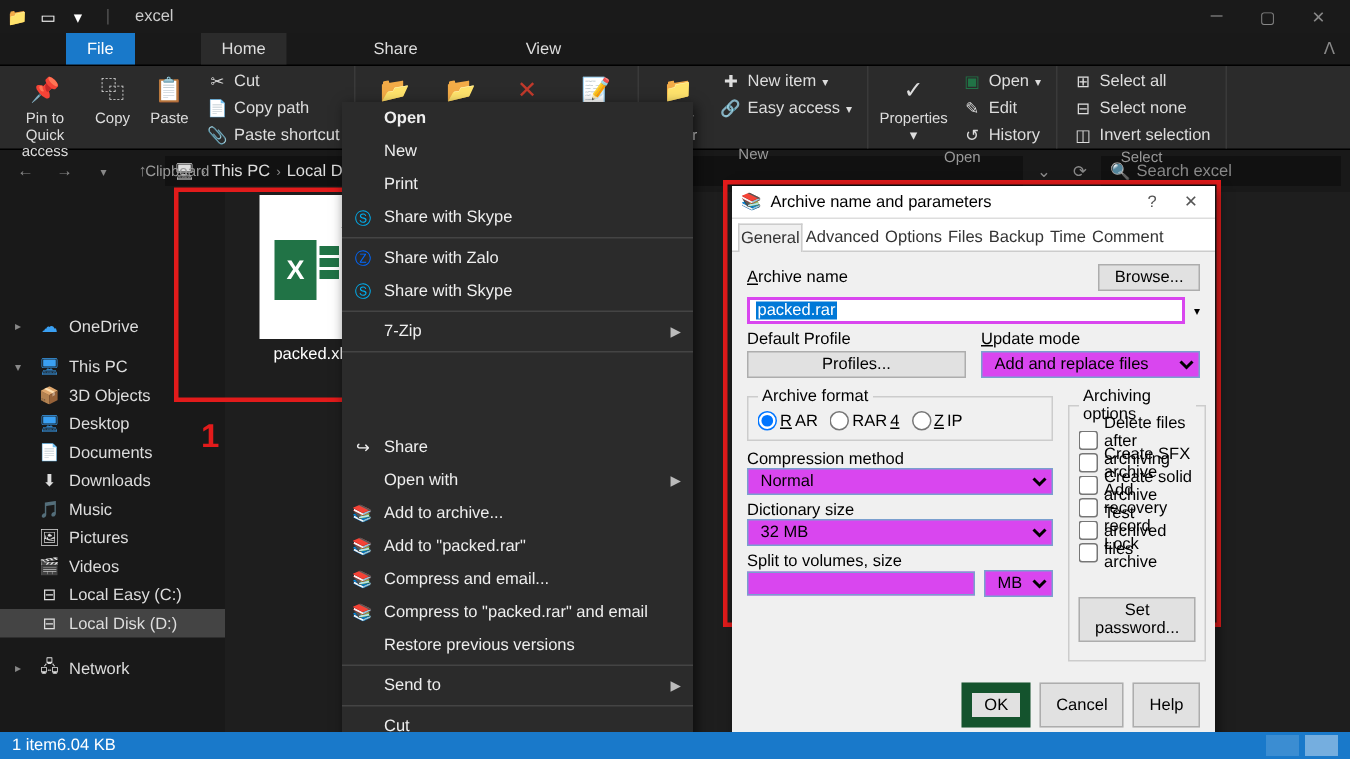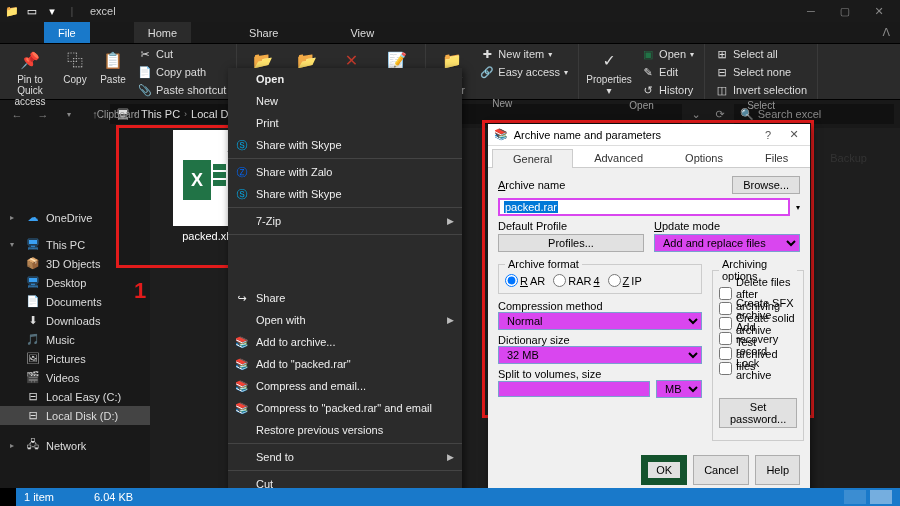--- a/index.html
+++ b/index.html
@@ -71,21 +71,21 @@
 .ctxmenu .mi .arrow { position:absolute; right:8px; color:#bbb; font-size:9px; }
 .ctxmenu .sep { height:1px; background:#444; margin:2px 0; }
 .ctxmenu .mi.highlight-target { position:relative; }
 
 
 .dialog { position:absolute; left:488px; top:124px; width:322px; background:#f0f0f0; color:#000; box-shadow:2px 2px 8px rgba(0,0,0,0.5); font-size:11px; }
 .dialog .dtitle { height:22px; background:#fff; display:flex; align-items:center; padding:0 6px; gap:6px; border-bottom:1px solid #ddd; }
 .dialog .dtitle .spacer { flex:1; }
 .dialog .dtitle .dbtn { width:20px; text-align:center; color:#555; }
 .dialog .dtabs { display:flex; background:#fff; padding: 2px 4px 0 4px; gap:0; border-bottom:1px solid #ccc; }
-.dialog .dtab { padding:3px 20px; font-size:11px; color:#333; border:1px solid transparent; border-bottom:none; }
+.dialog .dtab { padding:3px 1px; font-size:11px; color:#333; border:1px solid transparent; border-bottom:none; }
 .dialog .dtab.active { background:#f0f0f0; border-color:#ccc; position:relative; top:1px; }
 .dialog .dbody { padding:8px 10px; }
 .dialog .row { display:flex; align-items:center; gap:6px; margin-bottom:4px; }
 .dialog label { font-size:11px; color:#000; }
 .dialog .underline { text-decoration:underline; text-decoration-color:#000; }
 .dialog input[type=text], .dialog select { font-size:11px; padding:1px 4px; border:1px solid #7a9fcf; background:#d946ef; }
 .dialog .archive-input { flex:1; background:#fff; }
 .dialog .archive-input .sel { background:#0078d7; color:#fff; padding:0 1px; }
 .dialog button { font-size:11px; padding:2px 10px; background:#e1e1e1; border:1px solid #adadad; }
 .dialog button.primary { border:7px solid #14532d; padding:2px 8px; }
@@ -93,21 +93,21 @@
 .dialog fieldset legend { font-size:11px; padding:0 3px; }
 .dialog .cols { display:flex; gap:10px; }
 .dialog .col { flex:1; }
 .dialog .check { display:flex; align-items:center; gap:4px; height:15px; }
 .dialog .check input { margin:0; }
 .dialog .radio-row { display:flex; gap:8px; }
 .dialog .radio-row label { display:flex; align-items:center; gap:2px; }
 .dialog .footer { display:flex; justify-content:flex-end; gap:6px; padding:6px 10px 10px 10px; }
 
 
-.statusbar { position:absolute; left:16px; right:0; bottom:0; height:18px; background:#1979ca; display:flex; align-items:center; padding:0 8px; color:#fff; gap:40px; }
+.statusbar { position:absolute; left:0; right:0; bottom:0; height:18px; background:#1979ca; display:flex; align-items:center; padding:0 8px; color:#fff; }
 .statusbar .right { margin-left:auto; display:flex; gap:4px; }
 .statusbar .right .vbtn { width:22px; height:14px; background:rgba(255,255,255,0.15); }
 .statusbar .right .vbtn.active { background:rgba(255,255,255,0.4); }
 
 .redx { color:#c0392b; }
 .chev-down { font-size:8px; }
 </style>
 </head>
 <body>
 

